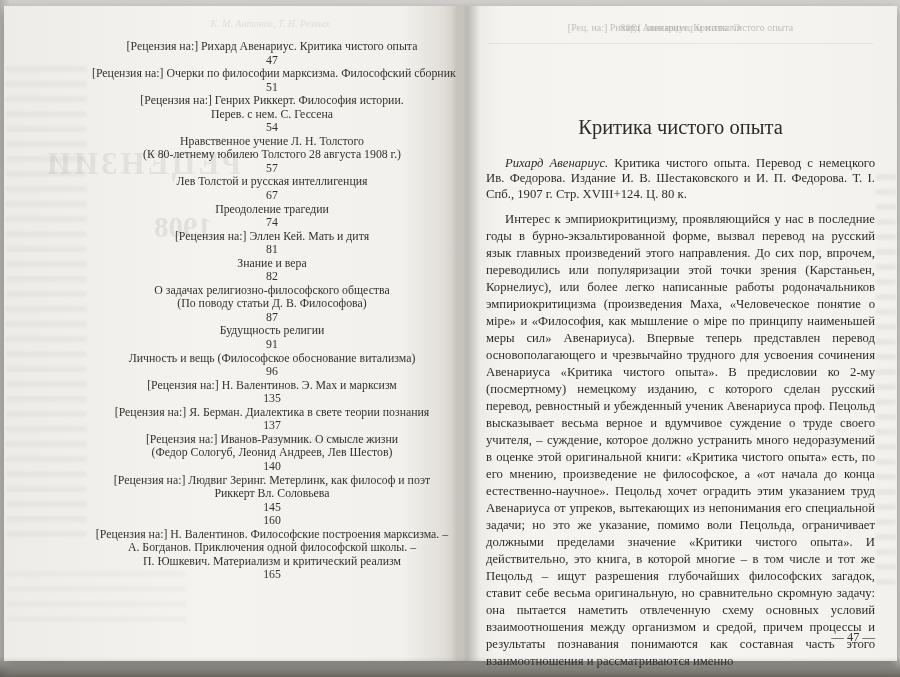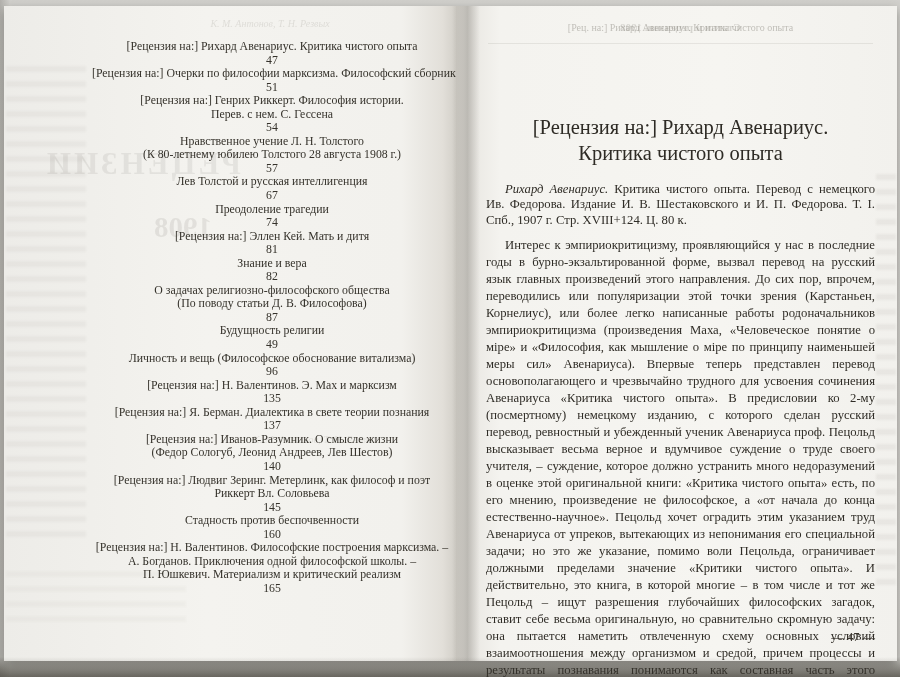--- a/index.html
+++ b/index.html
@@ -95,50 +95,48 @@
           <div class="toc-line title">Преодоление трагедии</div>
           <div class="toc-line pagenum">74</div>
           <div class="toc-line title">[Рецензия на:] Эллен Кей. Мать и дитя</div>
           <div class="toc-line pagenum">81</div>
           <div class="toc-line title">Знание и вера</div>
           <div class="toc-line pagenum">82</div>
           <div class="toc-line title">О задачах религиозно-философского общества</div>
           <div class="toc-line title">(По поводу статьи Д. В. Философова)</div>
           <div class="toc-line pagenum">87</div>
           <div class="toc-line title">Будущность религии</div>
-          <div class="toc-line pagenum">49</div>
+          <div class="toc-line pagenum">91</div>
           <div class="toc-line title">Личность и вещь (Философское обоснование витализма)</div>
           <div class="toc-line pagenum">96</div>
           <div class="toc-line title">[Рецензия на:] Н. Валентинов. Э. Мах и марксизм</div>
           <div class="toc-line pagenum">135</div>
           <div class="toc-line title">[Рецензия на:] Я. Берман. Диалектика в свете теории познания</div>
           <div class="toc-line pagenum">137</div>
           <div class="toc-line title">[Рецензия на:] Иванов-Разумник. О смысле жизни</div>
           <div class="toc-line title">(Федор Сологуб, Леонид Андреев, Лев Шестов)</div>
           <div class="toc-line pagenum">140</div>
           <div class="toc-line title">[Рецензия на:] Людвиг Зеринг. Метерлинк, как философ и поэт</div>
           <div class="toc-line title">Риккерт Вл. Соловьева</div>
           <div class="toc-line pagenum">145</div>
-          <div class="toc-line title">Стадность против беспочвенности</div>
           <div class="toc-line pagenum">160</div>
           <div class="toc-line title">[Рецензия на:] Н. Валентинов. Философские построения марксизма. –</div>
           <div class="toc-line title">А. Богданов. Приключения одной философской школы. –</div>
           <div class="toc-line title">П. Юшкевич. Материализм и критический реализм</div>
           <div class="toc-line pagenum">165</div>
         </div>
     </div>
 
     <div class="page right">
       <div class="rp-runheader-bleed">Статьи и рецензии. 1908</div>
       <div class="rp-runheader">[Рец. на:] Рихард Авенариус. Критика чистого опыта</div>
       <div class="bleed-strip rp-strip"></div>
 
       <div class="rp-inner">
         <h1 class="rp-heading">
-          <span class="hl">[Рецензия на:] Рихард Авенариус.</span>
           <span class="hl">Критика чистого опыта</span>
         </h1>
         <p class="lead">
           
         <span class="italic">Рихард Авенариус. </span><span class="bold">Критика чистого опыта. </span><span class="normal">Перевод с немецкого Ив. Федорова. Издание И. В. Шестаковского и И. П. Федорова. Т. I. Спб., 1907 г. Стр. XVIII+124. Ц. 80 к.</span></p>
         <p class="body-par">Интерес к эмпириокритицизму, проявляющийся у нас в последние годы в бурно-экзальтированной форме, вызвал перевод на русский язык главных произведений этого направления. До сих пор, впрочем, переводились или популяризации этой точки зрения (Карстаньен, Корнелиус), или более легко написанные работы родоначальников эмпириокритицизма (произведения Маха, «Человеческое понятие о міре» и «Философия, как мышление о міре по принципу наименьшей меры сил» Авенариуса). Впервые теперь представлен перевод основополагающего и чрезвычайно трудного для усвоения сочинения Авенариуса «Критика чистого опыта». В предисловии ко 2-му (посмертному) немецкому изданию, с которого сделан русский перевод, ревностный и убежденный ученик Авенариуса проф. Пецольд высказывает весьма верное и вдумчивое суждение о труде своего учителя, – суждение, которое должно устранить много недоразумений в оценке этой оригинальной книги: «Критика чистого опыта» есть, по его мнению, произведение не философское, а «от начала до конца естественно-научное». Пецольд хочет оградить этим указанием труд Авенариуса от упреков, вытекающих из непонимания его специальной задачи; но это же указание, помимо воли Пецольда, ограничивает должными пределами значение «Критики чистого опыта». И действительно, это книга, в которой многие – в том числе и тот же Пецольд – ищут разрешения глубочайших философских загадок, ставит себе весьма оригинальную, но сравнительно скромную задачу: она пытается наметить отвлеченную схему основных условий взаимоотношения между организмом и средой, причем процессы и результаты познавания понимаются как составная часть этого взаимоотношения и рассматриваются именно</p>
       </div>
 
       <div class="rp-pagenum">— 47 —</div>
     </div>

